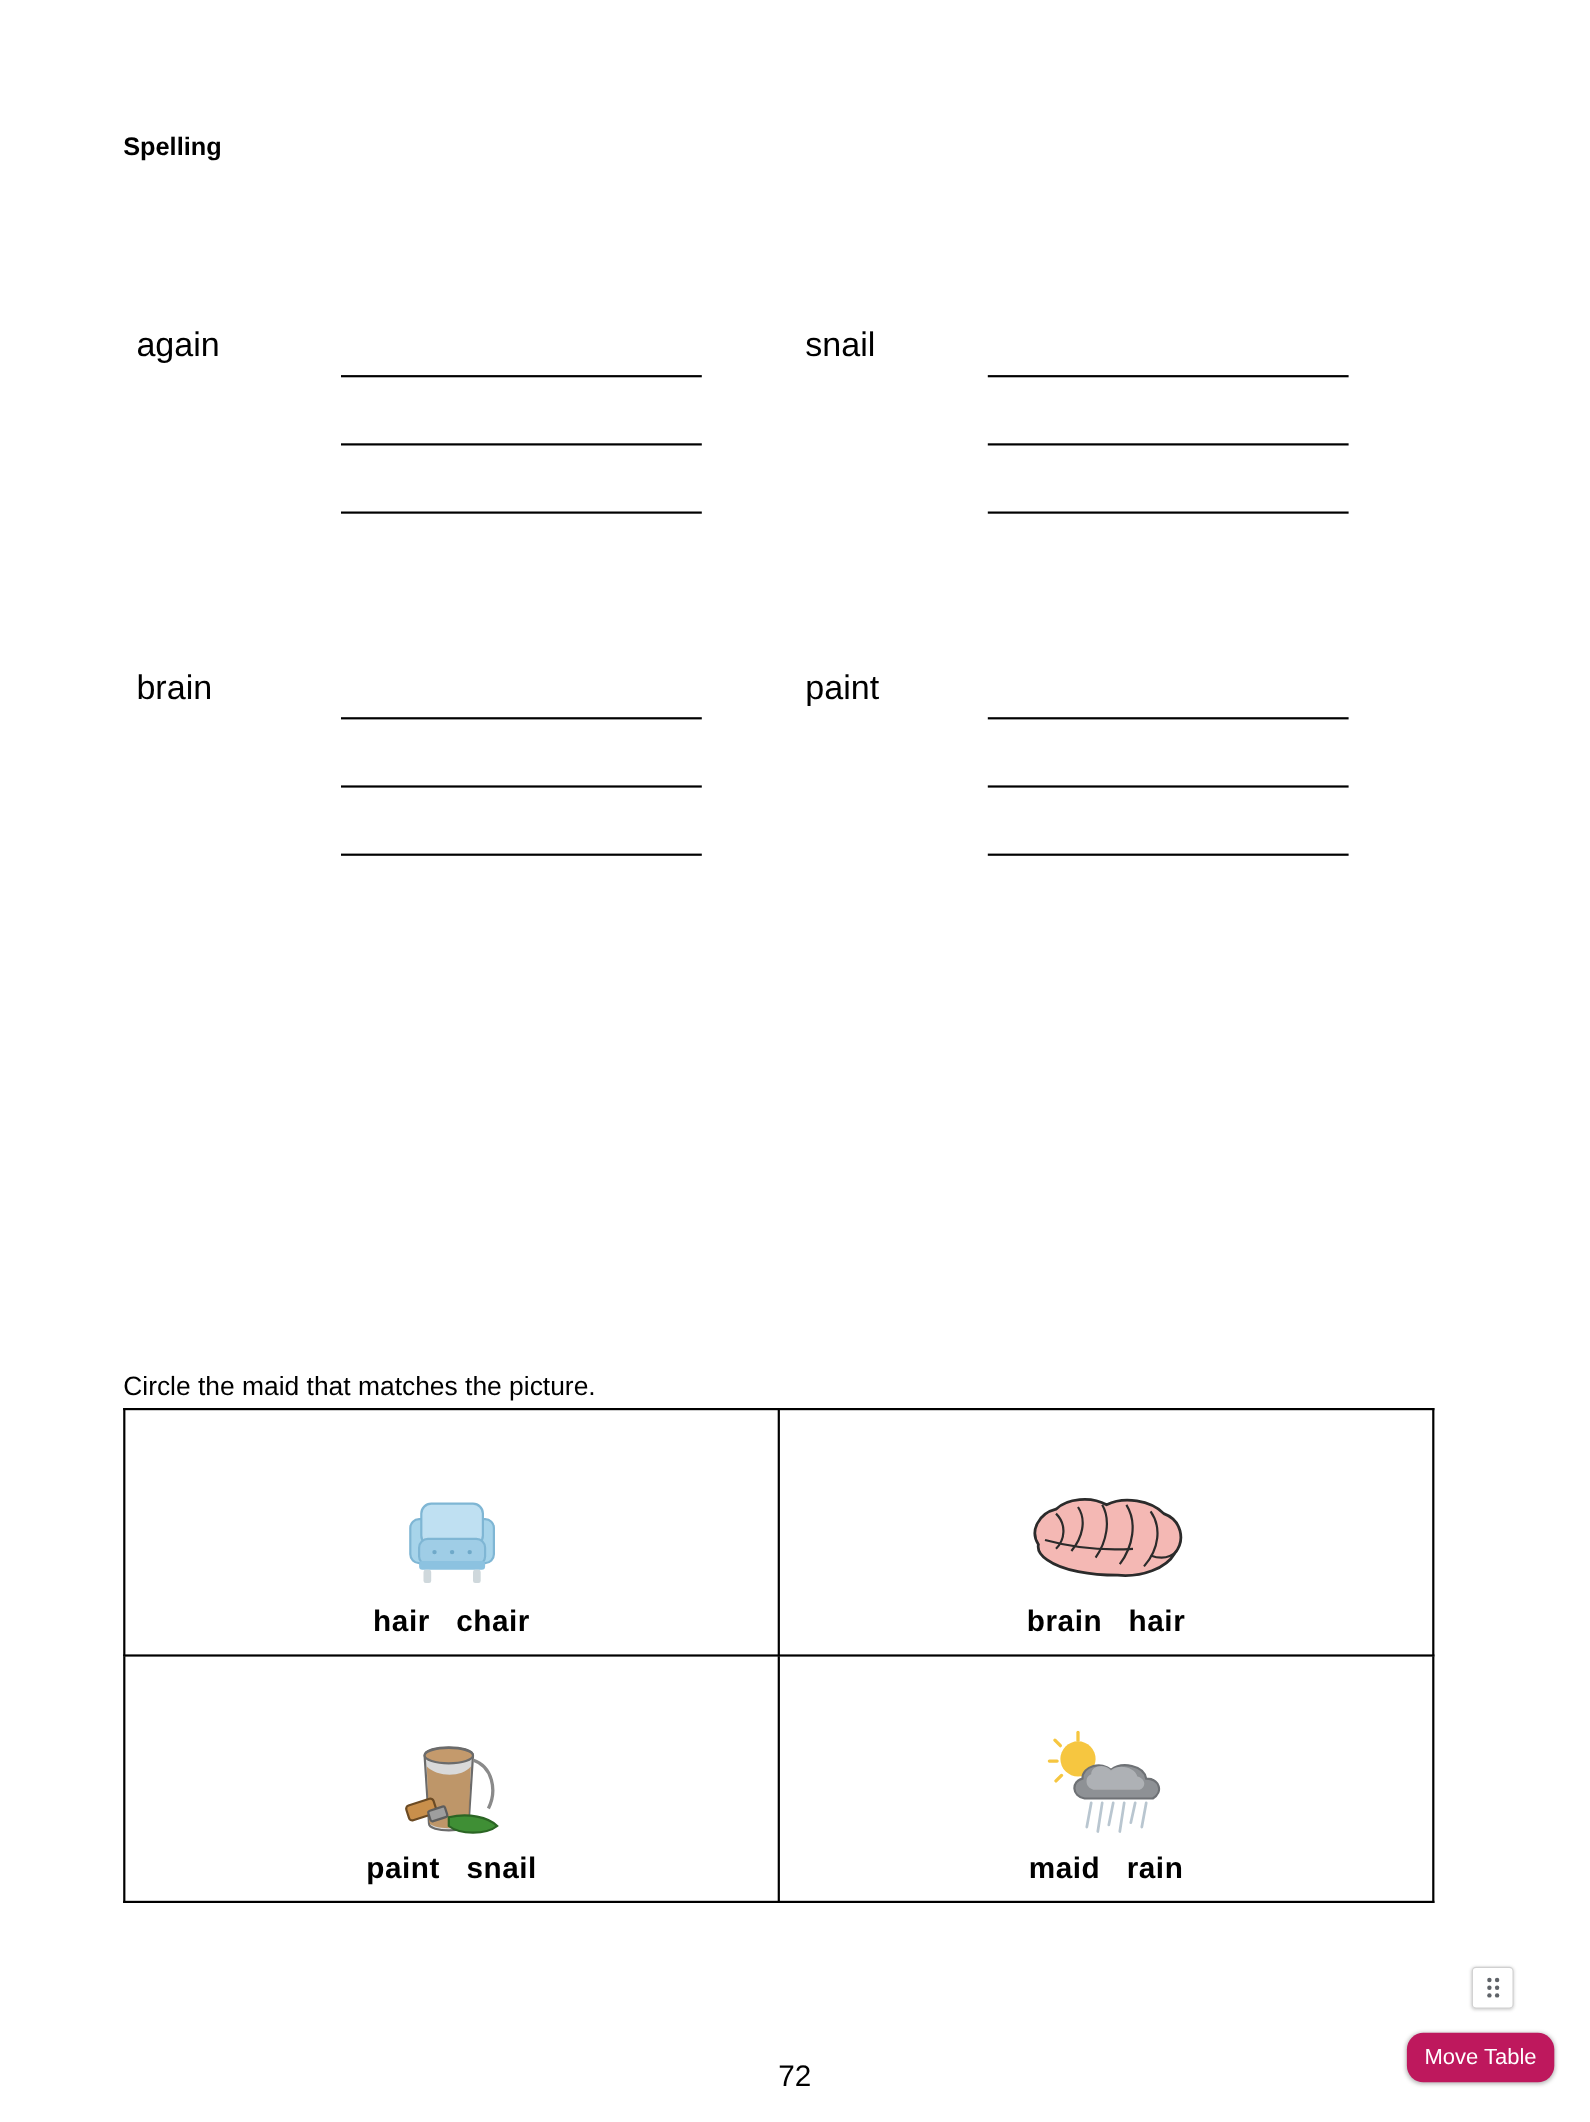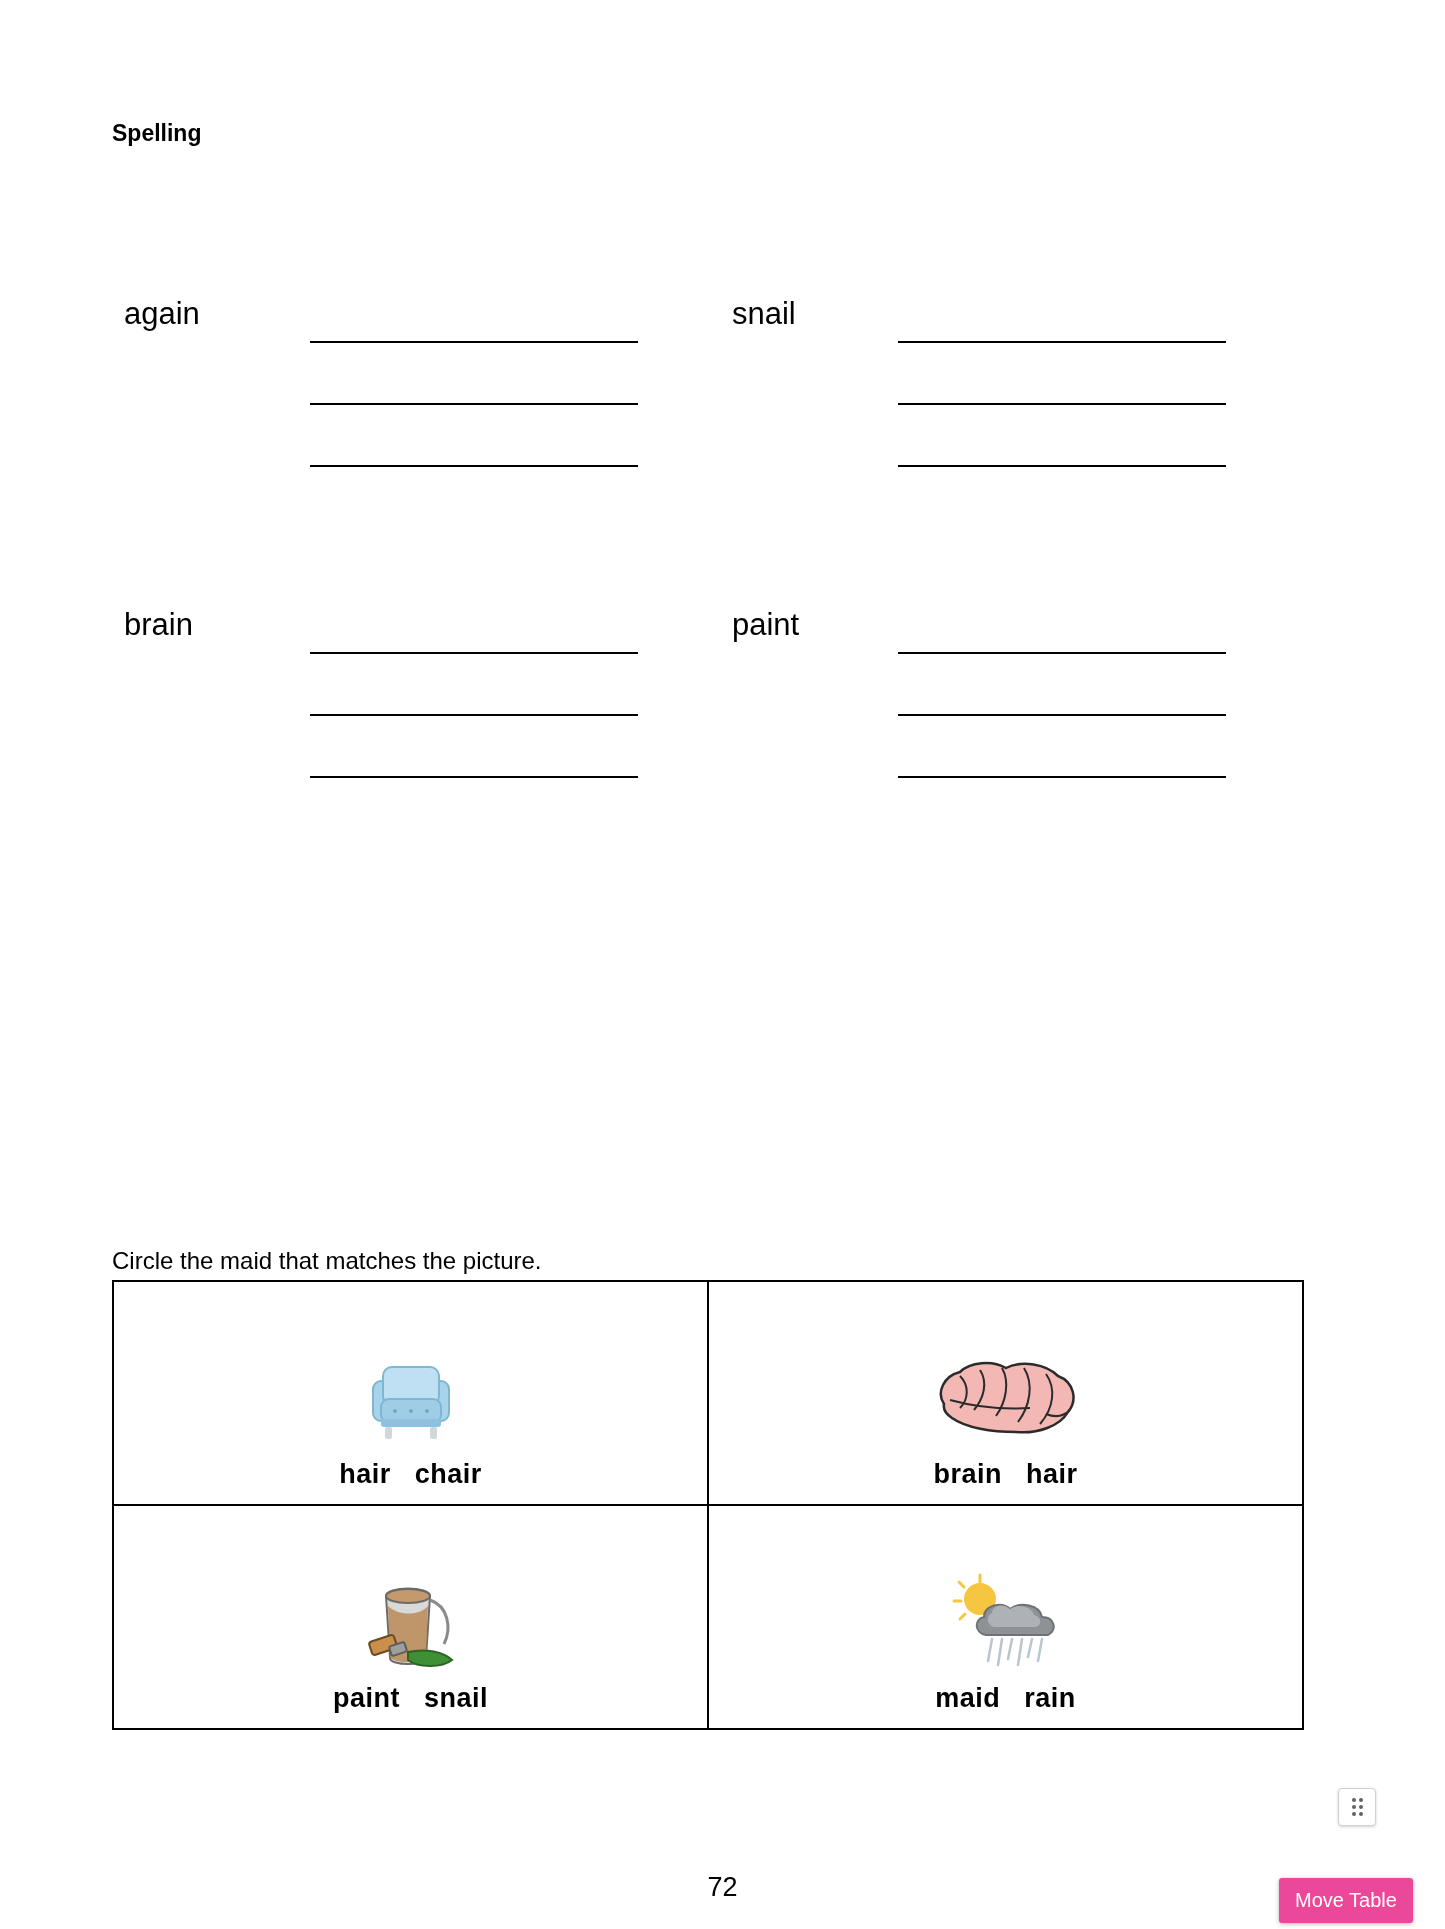--- a/index.html
+++ b/index.html
@@ -172,28 +172,27 @@
     width: 4px;
     height: 4px;
     border-radius: 50%;
     background: #5f6368;
   }
 
   .move-table-btn {
     position: absolute;
     left: 1279px;
     top: 1848px;
-    background: #ec4899;
+    background: #be185d;
     color: #ffffff;
     font-size: 20px;
     padding: 11px 16px;
-    border-radius: 3px;
+    border-radius: 15px;
     white-space: nowrap;
     box-shadow: 0 1px 4px rgba(0,0,0,0.3);
-    margin-top: 30px;
   }
 </style>
 </head>
 <body>
 
 <div class="page">
 
   <div class="header">
     <p class="header-title">Spelling</p>
   </div>

